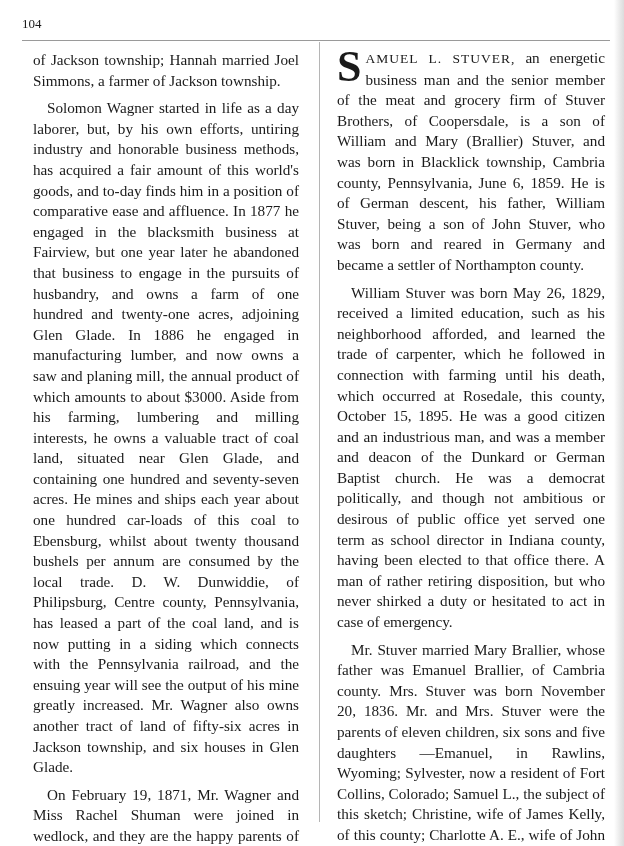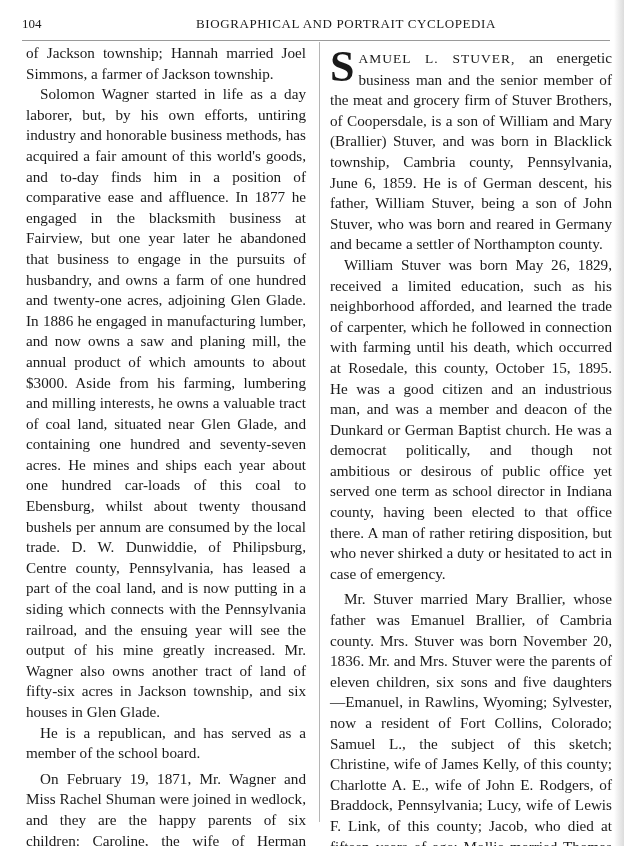--- a/index.html
+++ b/index.html
@@ -32,47 +32,45 @@
     position: absolute; top: 42px; left: 319px; width: 1px; height: 780px;
     background: #b5b5b5;
   }
   .col {
     position: absolute; top: 43px;
     font-size: 15.2px; line-height: 20.6px;
     text-align: justify; hyphens: none;
   }
   .col-left { left: 26px; width: 280px; }
   .col-right { left: 330px; width: 282px; }
-  .col p { margin: 0; }
+  .col p { margin: 7px; }
   .col p.indent { text-indent: 14px; }
   .col p.spaced { margin-top: 5px; }
   .dropcap {
     float: left; font-size: 44px; line-height: 34px; font-weight: bold;
     margin: 2px 4px 0 0; font-family: "Liberation Serif", serif;
   }
   .name-caps {
     font-weight: normal; letter-spacing: 1px; font-size: 13.5px;
   }
 </style>
 </head>
 <body>
 
 <div class="page-edge"></div>
 
 <div class="header">
   <span class="page-number">104</span>
-  <div class="running-title">BIOGRAPHICAL AND PORTRAIT CYCLOPEDIA</div>
 </div>
 <div class="header-rule"></div>
 <div class="column-rule"></div>
 
 <div class="col col-left">
   <p>of Jackson township; Hannah married Joel Simmons, a farmer of Jackson township.</p>
   <p class="indent">Solomon Wagner started in life as a day laborer, but, by his own efforts, untiring industry and honorable business methods, has acquired a fair amount of this world's goods, and to-day finds him in a position of comparative ease and affluence. In 1877 he engaged in the blacksmith business at Fairview, but one year later he abandoned that business to engage in the pursuits of husbandry, and owns a farm of one hundred and twenty-one acres, adjoining Glen Glade. In 1886 he engaged in manufacturing lumber, and now owns a saw and planing mill, the annual product of which amounts to about $3000. Aside from his farming, lumbering and milling interests, he owns a valuable tract of coal land, situated near Glen Glade, and containing one hundred and seventy-seven acres. He mines and ships each year about one hundred car-loads of this coal to Ebensburg, whilst about twenty thousand bushels per annum are consumed by the local trade. D. W. Dunwiddie, of Philipsburg, Centre county, Pennsylvania, has leased a part of the coal land, and is now putting in a siding which connects with the Pennsylvania railroad, and the ensuing year will see the output of his mine greatly increased. Mr. Wagner also owns another tract of land of fifty-six acres in Jackson township, and six houses in Glen Glade.</p>
-  <p class="indent">He is a republican, and has served as a member of the school board.</p>
   <p class="indent spaced">On February 19, 1871, Mr. Wagner and Miss Rachel Shuman were joined in wedlock, and they are the happy parents of six children: Caroline, the wife of Herman Krouse, of Glen Glade; Mary C., the wife of William Krouse, also of Glen Glade; Hannah, the consort of John Wilkinson, of Jackson township; Harriet, William E. and Daniel W., are at home.</p>
 </div>
 
 <div class="col col-right">
   <p class="spaced">
     <span class="dropcap">S</span><span class="name-caps">AMUEL L. STUVER,</span><span> an energetic business man and the senior member of the meat and grocery firm of Stuver Brothers, of Coopersdale, is a son of William and Mary (Brallier) Stuver, and was born in Blacklick township, Cambria county, Pennsylvania, June 6, 1859. He is of German descent, his father, William Stuver, being a son of John Stuver, who was born and reared in Germany and became a settler of Northampton county.</span>
   </p>
   <p class="indent">William Stuver was born May 26, 1829, received a limited education, such as his neighborhood afforded, and learned the trade of carpenter, which he followed in connection with farming until his death, which occurred at Rosedale, this county, October 15, 1895. He was a good citizen and an industrious man, and was a member and deacon of the Dunkard or German Baptist church. He was a democrat politically, and though not ambitious or desirous of public office yet served one term as school director in Indiana county, having been elected to that office there. A man of rather retiring disposition, but who never shirked a duty or hesitated to act in case of emergency.</p>
   <p class="indent spaced">Mr. Stuver married Mary Brallier, whose father was Emanuel Brallier, of Cambria county. Mrs. Stuver was born November 20, 1836. Mr. and Mrs. Stuver were the parents of eleven children, six sons and five daughters —Emanuel, in Rawlins, Wyoming; Sylvester, now a resident of Fort Collins, Colorado; Samuel L., the subject of this sketch; Christine, wife of James Kelly, of this county; Charlotte A. E., wife of John E. Rodgers, of Braddock, Pennsylvania; Lucy, wife of Lewis F. Link, of this county; Jacob, who died at fifteen years of age; Mollie married Thomas D. Rager, of Cambria county; William, living at Minersville, this county; Susie, wife of</p>
 </div>

